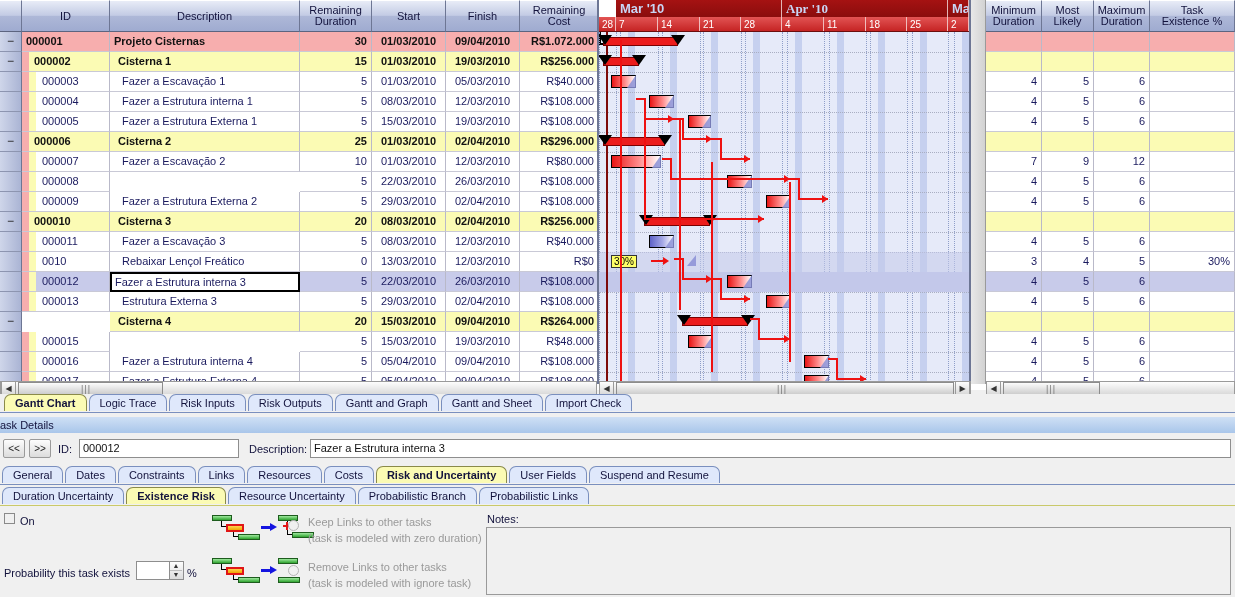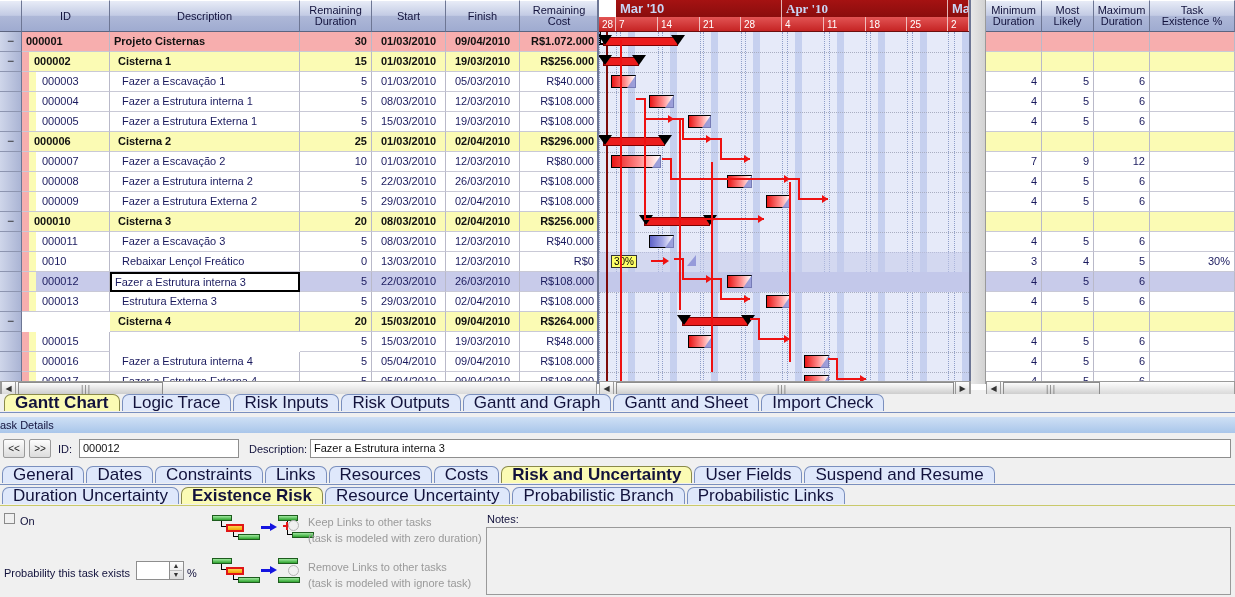--- a/index.html
+++ b/index.html
@@ -91,21 +91,21 @@
   .sb-h{height:15px;background:linear-gradient(to bottom,#fdfdfd,#d7d7d7);}
   .sb-thumb{position:absolute;background:linear-gradient(to bottom,#fcfcfc,#cdcdcd);
     border:1px solid #8c8c8c;box-sizing:border-box;}
   .sb-btn{position:absolute;width:15px;height:15px;background:linear-gradient(to bottom,#fdfdfd,#d7d7d7);
     border:1px solid #9a9a9a;box-sizing:border-box;text-align:center;line-height:13px;font-size:8px;color:#333;}
   .grip{position:absolute;font-size:9px;color:#777;letter-spacing:1px;}
 
   
   .tabstrip{position:absolute;left:0;width:1235px;background:#f0f0f0;}
   .tab{position:relative;display:inline-block;height:17px;line-height:16px;
-    padding:0 10px;margin-right:2px;font-size:17px;color:#12123c;
+    padding:0 10px;margin-right:2px;font-size:11px;color:#12123c;
     background:#dfe8fb;border:1px solid #7a8fbe;border-bottom:none;
     border-radius:7px 7px 0 0;box-sizing:border-box;}
   .tab.active{background:#fbfbb4;font-weight:bold;border-color:#8a8a4a;}
 
   .panel-title{position:absolute;left:0;width:1235px;height:16px;
     background:linear-gradient(to bottom,#cfe0f5,#a9c6ea);
     font-size:11px;line-height:16px;color:#12123c;padding-left:0px;box-sizing:border-box;}
 
   .btn-sm{position:absolute;width:22px;height:19px;
     background:linear-gradient(to bottom,#fdfdfd,#dcdcdc);
@@ -285,21 +285,20 @@
           <div class="cell ctr" style="left: 446px; width: 74px;">12/03/2010</div>
           <div class="cell num" style="left: 520px; width: 79px;">R$80.000</div>
           <div class="cell num" style="left: 986px; width: 56px;">7</div>
           <div class="cell num" style="left: 1042px; width: 52px;">9</div>
           <div class="cell num" style="left: 1094px; width: 56px;">12</div>
           <div class="cell num" style="left: 1150px; width: 85px;"></div>
         </div>
         <div class="row" style="top: 140px;">
           <div class="gutter"></div>
           <div class="cell" style="left: 22px; width: 88px; padding-left: 20px; position: absolute;">000008<div class="stripe" style="left: 0px; width: 14px; background: linear-gradient(to right, rgb(247, 174, 174) 0px, rgb(247, 174, 174) 7px, rgb(251, 251, 180) 7px);"></div></div>
-          <div class="cell" style="left: 110px; width: 190px; padding-left: 12px;">Fazer a Estrutura interna 2</div>
           <div class="cell num" style="left: 300px; width: 72px;">5</div>
           <div class="cell ctr" style="left: 372px; width: 74px;">22/03/2010</div>
           <div class="cell ctr" style="left: 446px; width: 74px;">26/03/2010</div>
           <div class="cell num" style="left: 520px; width: 79px;">R$108.000</div>
           <div class="cell num" style="left: 986px; width: 56px;">4</div>
           <div class="cell num" style="left: 1042px; width: 52px;">5</div>
           <div class="cell num" style="left: 1094px; width: 56px;">6</div>
           <div class="cell num" style="left: 1150px; width: 85px;"></div>
         </div>
         <div class="row" style="top: 160px;">

